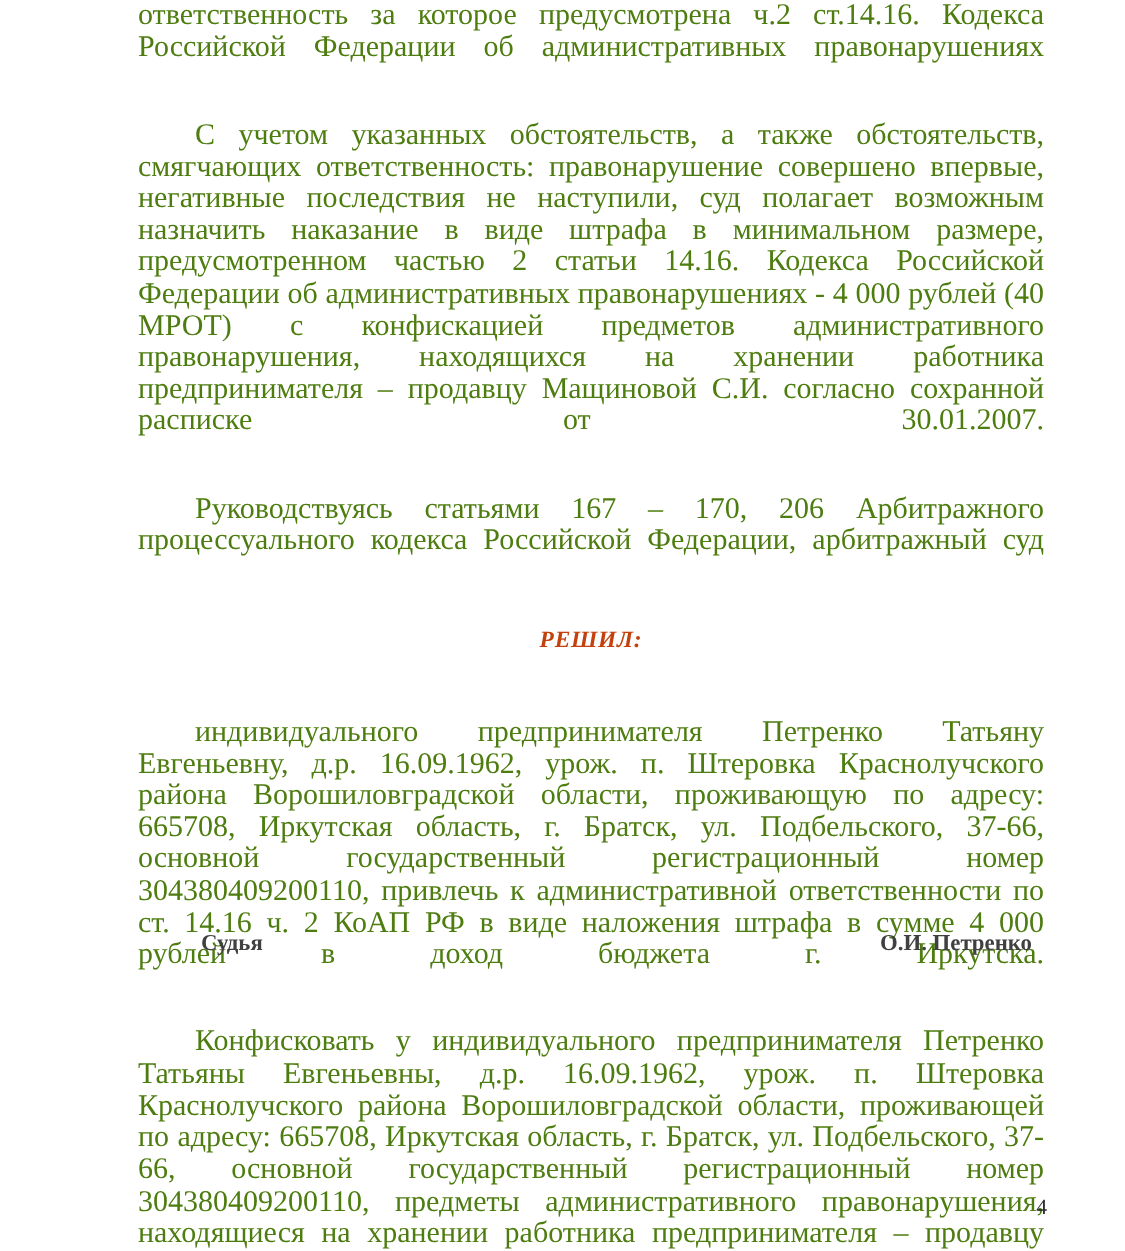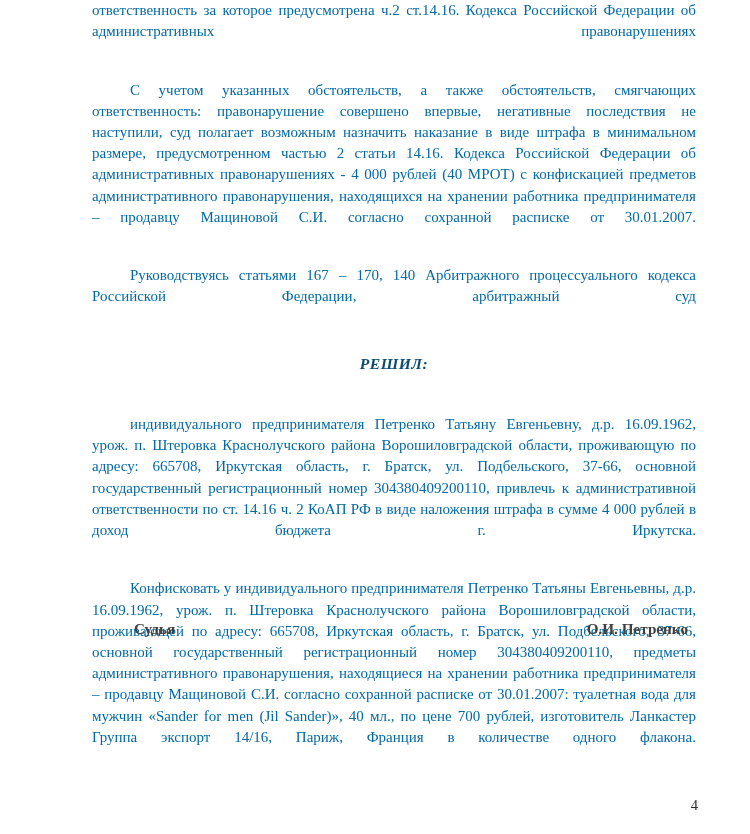--- a/index.html
+++ b/index.html
@@ -23,25 +23,25 @@
   .doc-body {
     position: absolute;
     left: 92px;
     top: 0px;
     width: 604px;
   }
 
   p.para {
     margin: 0;
     padding: 0;
-    font-size: 15px;
+    font-size: 20px;
     line-height: 21.2px;
     text-align: justify;
     text-justify: inter-word;
-    color: #0369a1;
+    color: #4d7c0f;
     -webkit-font-smoothing: antialiased;
   }
 
   p.para.indent {
     text-indent: 38px;
     margin-top: 16px;
   }
 
   p.para.noindent {
     text-indent: 0;
@@ -54,21 +54,21 @@
     width: 100%;
   }
 
   .heading-reshil {
     margin: 0;
     font-size: 15.6px;
     line-height: 21.2px;
     font-weight: bold;
     font-style: italic;
     text-align: center;
-    color: #0c4a6e;
+    color: #c2410c;
     letter-spacing: 0.5px;
   }
   .spacer-md { height: 24px; }
 
   .signature-row {
     position: absolute;
     left: 92px;
     top: 620px;
     width: 604px;
     display: flex;
@@ -99,21 +99,21 @@
 <body>
 
 <div class="page">
 
   <div class="doc-body">
 
     <p class="para noindent">ответственность за которое предусмотрена ч.2 ст.14.16. Кодекса Российской Федерации об административных правонарушениях</p>
 
     <p class="para indent">С учетом указанных обстоятельств, а также обстоятельств, смягчающих ответственность: правонарушение совершено впервые, негативные последствия не наступили, суд полагает возможным назначить наказание в виде штрафа в минимальном размере, предусмотренном частью 2 статьи 14.16. Кодекса Российской Федерации об административных правонарушениях    - 4 000 рублей (40 МРОТ) с конфискацией предметов административного правонарушения, находящихся на хранении работника предпринимателя – продавцу Мащиновой С.И. согласно сохранной расписке от 30.01.2007.</p>
 
-    <p class="para indent">Руководствуясь статьями  167 – 170, 140  Арбитражного процессуального кодекса Российской Федерации, арбитражный суд</p>
+    <p class="para indent">Руководствуясь статьями  167 – 170, 206  Арбитражного процессуального кодекса Российской Федерации, арбитражный суд</p>
 
     <div class="spacer-md"></div>
 
     <p class="heading-reshil">РЕШИЛ:</p>
 
     <div class="spacer-md"></div>
 
     <p class="para indent">индивидуального предпринимателя Петренко Татьяну Евгеньевну, д.р. 16.09.1962, урож. п. Штеровка  Краснолучского района Ворошиловградской области, проживающую по адресу: 665708, Иркутская область, г. Братск, ул. Подбельского, 37-66, основной государственный регистрационный номер 304380409200110, привлечь к административной ответственности  по ст. 14.16 ч. 2  КоАП РФ в виде наложения штрафа в сумме 4 000 рублей в доход бюджета г. Иркутска.</p>
 
     <p class="para indent">Конфисковать у индивидуального предпринимателя Петренко Татьяны Евгеньевны, д.р. 16.09.1962, урож. п. Штеровка  Краснолучского района Ворошиловградской области, проживающей по адресу: 665708, Иркутская область, г. Братск, ул. Подбельского, 37-66, основной государственный регистрационный номер 304380409200110, предметы административного правонарушения, находящиеся на хранении работника предпринимателя – продавцу Мащиновой С.И. согласно сохранной расписке от 30.01.2007: туалетная вода для мужчин «Sander for men (Jil Sander)», 40 мл., по цене 700 рублей, изготовитель Ланкастер Группа экспорт 14/16, Париж, Франция в количестве одного флакона.</p>

